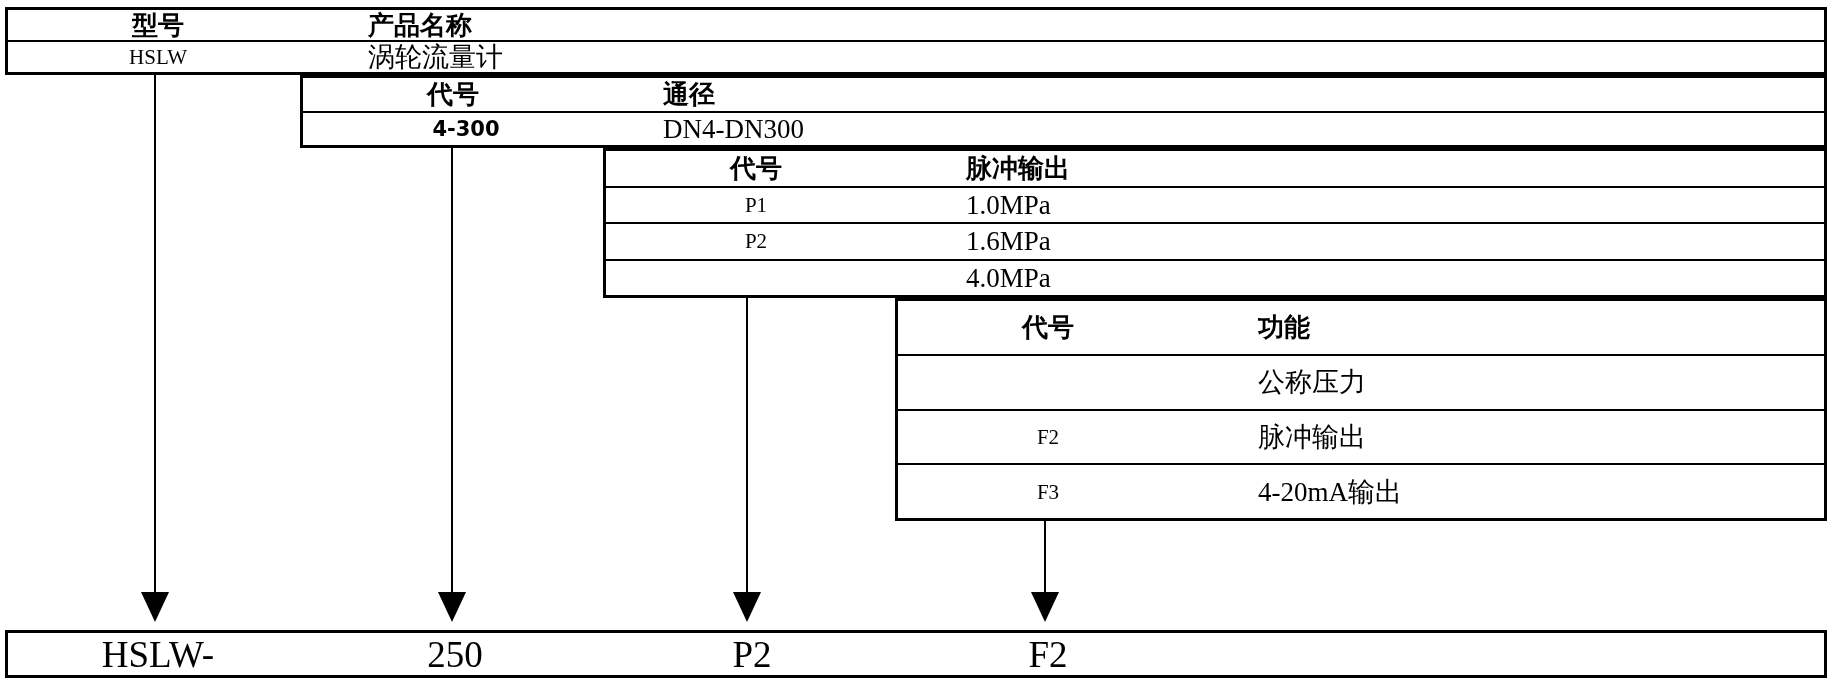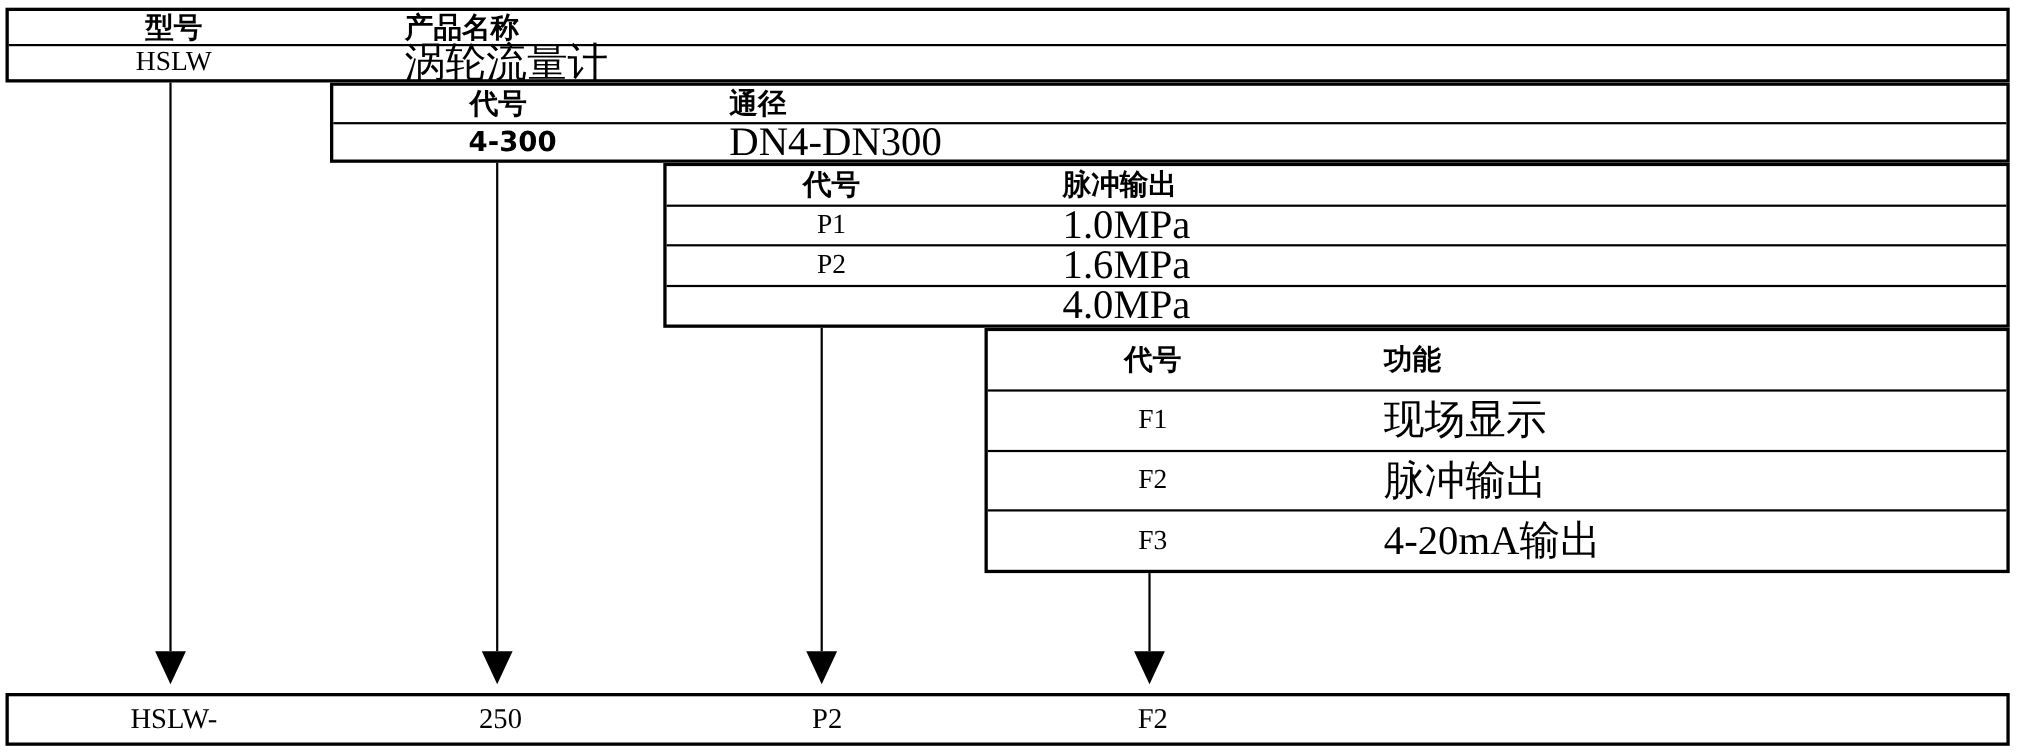--- a/index.html
+++ b/index.html
@@ -10,25 +10,25 @@
   }
   
   .tbl{
     position:absolute;box-sizing:border-box;background:#ffffff;
     border:3px solid #000;display:flex;flex-direction:column;
   }
   .tbl .row{flex:1;position:relative;border-bottom:2px solid #000;}
   .tbl .row:last-child{border-bottom:none;}
   .cell-code{
     position:absolute;left:0;width:300px;top:50%;transform:translateY(-50%);
-    text-align:center;font-size:25px;white-space:nowrap;
+    text-align:center;font-size:21px;white-space:nowrap;
   }
   .cell-label{
     position:absolute;left:360px;top:50%;transform:translateY(-50%);
-    font-size:37px;white-space:nowrap;
+    font-size:27px;white-space:nowrap;
   }
   .row.hdr .cell-code,.row.hdr .cell-label{
     font-family:"DejaVu Sans","Liberation Sans",sans-serif;
     font-weight:bold;font-size:26px;
   }
   .bold-sans{font-family:"DejaVu Sans","Liberation Sans",sans-serif;font-weight:bold;margin-left:13px;}
   #tbl-model   {left:5px;  top:7px;  width:1822px;height:68px;}
   #tbl-diameter{left:300px;top:75px; width:1527px;height:73px;}
   #tbl-pressure{left:603px;top:148px;width:1224px;height:150px;}
   #tbl-function{left:895px;top:298px;width:932px; height:223px;}
@@ -43,21 +43,21 @@
   #stem-2{left:451px;top:148px;height:444px;} #head-2{left:438px;top:592px;}
   #stem-3{left:746px;top:298px;height:294px;} #head-3{left:733px;top:592px;}
   #stem-4{left:1044px;top:521px;height:71px;} #head-4{left:1031px;top:592px;}
   
   .band{
     position:absolute;left:5px;top:630px;width:1822px;height:48px;
     box-sizing:border-box;border:3px solid #000;background:#ffffff;
   }
   .band span{
     position:absolute;top:50%;transform:translate(-50%,-50%);
-    font-size:26px;white-space:nowrap;
+    font-size:37px;white-space:nowrap;
   }
   #res-model{left:150px;} #res-diameter{left:447px;}
   #res-pressure{left:744px;} #res-function{left:1040px;}
 </style>
 </head>
 <body>
 
 <div class="canvas">
 
   <div class="tbl" id="tbl-model">
@@ -99,22 +99,21 @@
       <span class="cell-label">4.0MPa</span>
     </div>
   </div>
 
   <div class="tbl" id="tbl-function">
     <div class="row hdr">
       <span class="cell-code">代号</span>
       <span class="cell-label">功能</span>
     </div>
     <div class="row">
-      <span class="cell-code">F1</span>
-      <span class="cell-label">现场显示</span>
+      <span class="cell-label">公称压力</span>
     </div>
     <div class="row">
       <span class="cell-code">F2</span>
       <span class="cell-label">脉冲输出</span>
     </div>
     <div class="row">
       <span class="cell-code">F3</span>
       <span class="cell-label">4-20mA输出</span>
     </div>
   </div>

